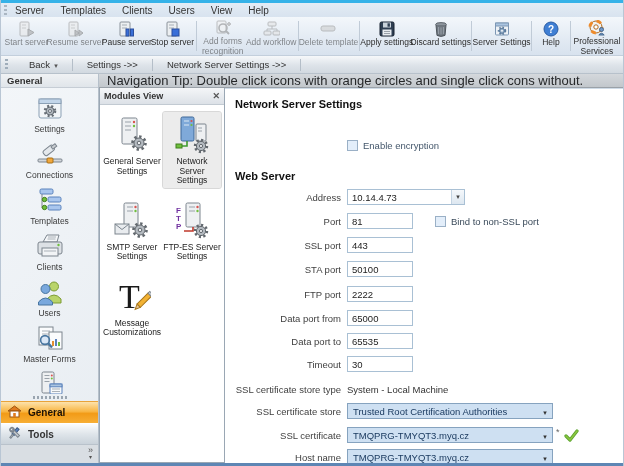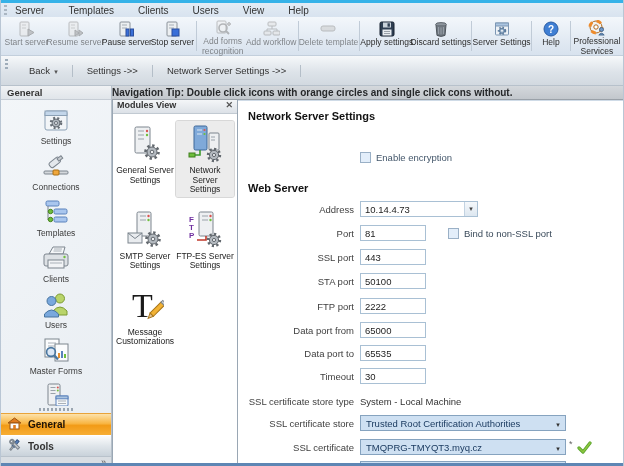--- a/index.html
+++ b/index.html
@@ -3,76 +3,76 @@
 <meta charset="utf-8">
 <style>
   * { margin:0; padding:0; box-sizing:border-box; }
   html,body { background:#eef1f5; }
   body { font-family:"Liberation Sans", sans-serif; }
   .window { position:relative; width:624px; height:466px; background:#e7edf4; overflow:hidden;
             border-left:1px solid #b9c6d4; border-right:1px solid #b9c6d4; }
   .top-accent { height:3px; background:#35b2e8; }
 
   
-  .menubar { height:14px; background:linear-gradient(#e3ecf5,#d8e3ef); display:flex; align-items:center; gap:24px; padding-left:14px; position:relative; }
+  .menubar { height:14px; background:linear-gradient(#e3ecf5,#d8e3ef); display:flex; align-items:center; gap:16px; padding-left:14px; position:relative; }
   .menubar .grip { position:absolute; left:3px; top:2px; width:3px; height:10px;
                    background:repeating-linear-gradient(#aab6c2 0 2px, transparent 2px 4px); }
   .menu-item { font-size:10px; color:#333; cursor:default; }
 
   
   .toolbar { height:39px; background:linear-gradient(#f3f7fb,#e2eaf3 60%,#d8e2ee);
              border-bottom:1px solid #c3cfdc; display:flex; align-items:stretch; padding:1px 2px 1px 4px; }
   .tbtn { display:flex; flex-direction:column; align-items:center; justify-content:flex-start;
           padding:2px 3px 0 3px; border-radius:3px; min-width:34px; }
   .tbtn.disabled { filter:grayscale(100%); opacity:.55; }
   .ticon { height:17px; display:flex; align-items:center; justify-content:center; }
   .tlabel { font-size:8.5px; line-height:9.5px; color:#2d2d2d; text-align:center; white-space:nowrap; margin-top:1px; }
   .tlabel.wrap { white-space:normal; max-width:50px; }
   .tsep { width:1px; background:#c0cbd7; margin:3px 2px; }
 
   
-  .breadcrumb { height:30px; background:linear-gradient(#f6f8fa,#dde3e9 55%,#d2d9e0);
+  .breadcrumb { height:18px; background:linear-gradient(#f6f8fa,#dde3e9 55%,#d2d9e0);
                 border-bottom:1px solid #b7c1cb; display:flex; align-items:center; padding-left:14px; position:relative; }
   .breadcrumb .grip { position:absolute; left:4px; top:3px; width:3px; height:12px;
                       background:repeating-linear-gradient(#9fadba 0 2px, transparent 2px 4px); }
   .crumb { font-size:9.5px; color:#333; padding:0 14px; display:flex; align-items:center; gap:4px; }
   .crumb-sep { width:1px; height:12px; background:#b4bec8; }
   .dd-arrow::after { content:"▾"; font-size:7px; color:#555; }
 
   
   .main { display:flex; height:389px; }
 
   
-  .sidebar { width:111px; border-right:1px solid #b6c0ca; display:flex; flex-direction:column; background:linear-gradient(135deg,#f3f6f9,#e8edf2); }
+  .sidebar { width:98px; border-right:1px solid #b6c0ca; display:flex; flex-direction:column; background:linear-gradient(135deg,#f3f6f9,#e8edf2); }
   .sidebar-header { height:14px; background:linear-gradient(#f0f2f4,#e0e5ea); border-bottom:1px solid #c6cdd5;
                     font-size:9.5px; font-weight:bold; color:#333; padding-left:6px; display:flex; align-items:center; }
   .sidebar-list { flex:1; display:flex; flex-direction:column; align-items:center; padding-top:7px; gap:7px; overflow:hidden; }
   .nav-item { display:flex; flex-direction:column; align-items:center; width:90px; }
   .nav-item .nicon { height:27px; display:flex; align-items:center; justify-content:center; }
   .nav-item .nlabel { font-size:8.5px; color:#3a3a3a; margin-top:2px; }
   .splitter { height:7px; display:flex; align-items:center; justify-content:center; }
   .splitter .dots { width:34px; height:3px; background:repeating-linear-gradient(90deg,#9aa5b0 0 2px, transparent 2px 4px); }
   .group-bar { height:22px; display:flex; align-items:center; gap:6px; padding-left:6px; font-size:10px; font-weight:bold; }
   .group-bar.active { background:linear-gradient(#fde2ab,#f8b644 45%,#f29b17 55%,#f7ae35); border-top:1px solid #e8a33a; color:#1d1205; }
   .group-bar.plain { background:linear-gradient(#fbfcfd,#dfe5ea 50%,#c9d2da); border-top:1px solid #fff; border-bottom:1px solid #b9c2cb; color:#333; }
   .sidebar-bottom { height:18px; background:#d9dee3; position:relative; }
   .chevron-btn { position:absolute; right:5px; top:2px; font-size:9px; color:#555; line-height:7px; text-align:center; }
   .chevron-btn .c1::after { content:"»"; }
   .chevron-btn .c2::after { content:"▾"; font-size:6px; display:block; }
 
   
   .right-col { flex:1; display:flex; flex-direction:column; min-width:0; }
   .navtip { height:14px; background:linear-gradient(#d4d8dc,#c2c7cc); border-bottom:1px solid #9aa1a8;
-            font-size:10px; font-weight:bold; color:#26282a; display:flex; align-items:center; }
+            font-size:13px; font-weight:normal; color:#26282a; display:flex; align-items:center; padding-left:8px; }
   .content-row { flex:1; display:flex; min-height:0; }
 
   
   .modules-panel { width:126px; background:#fff; border:1px solid #9aa7b4; border-top:none; display:flex; flex-direction:column; }
   .modules-header { height:14px; background:linear-gradient(#f4f6f8,#dce1e7); border-bottom:1px solid #c2cad2;
-                    display:flex; font-size:9px; font-weight:bold; color:#333; padding:0 4px; }
+                    display:flex; align-items:center; font-size:9px; font-weight:bold; color:#333; padding:8px 4px; }
   .modules-header .close { margin-left:auto; font-size:9px; color:#555; }
   .modules-header .close::after { content:"✕"; }
   .modules-grid { display:flex; flex-wrap:wrap; padding:6px 2px; }
   .module-item { width:58px; margin:1px 1px 9px 1px; display:flex; flex-direction:column; border-radius:2px; padding:2px 0; }
   .module-item.selected { background:#ececec; outline:1px solid #d8d8d8; }
   .module-item .micon { height:40px; display:flex; align-items:flex-end; justify-content:center; }
   .module-item .mlabel { font-size:8.5px; line-height:9.5px; color:#222; text-align:center; margin-top:3px; }
 
   
   .form-area { flex:1; background:#fff; border-top:1px solid #cfdbe7; position:relative; min-width:0; }

